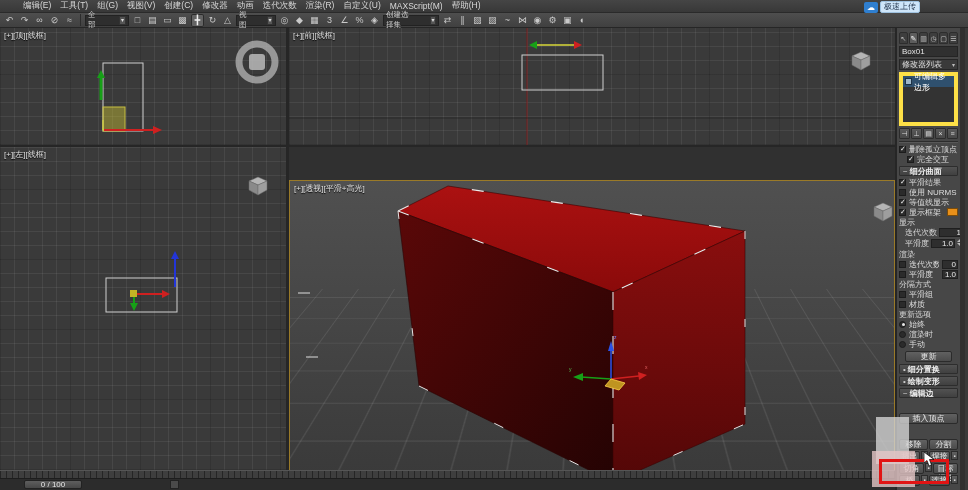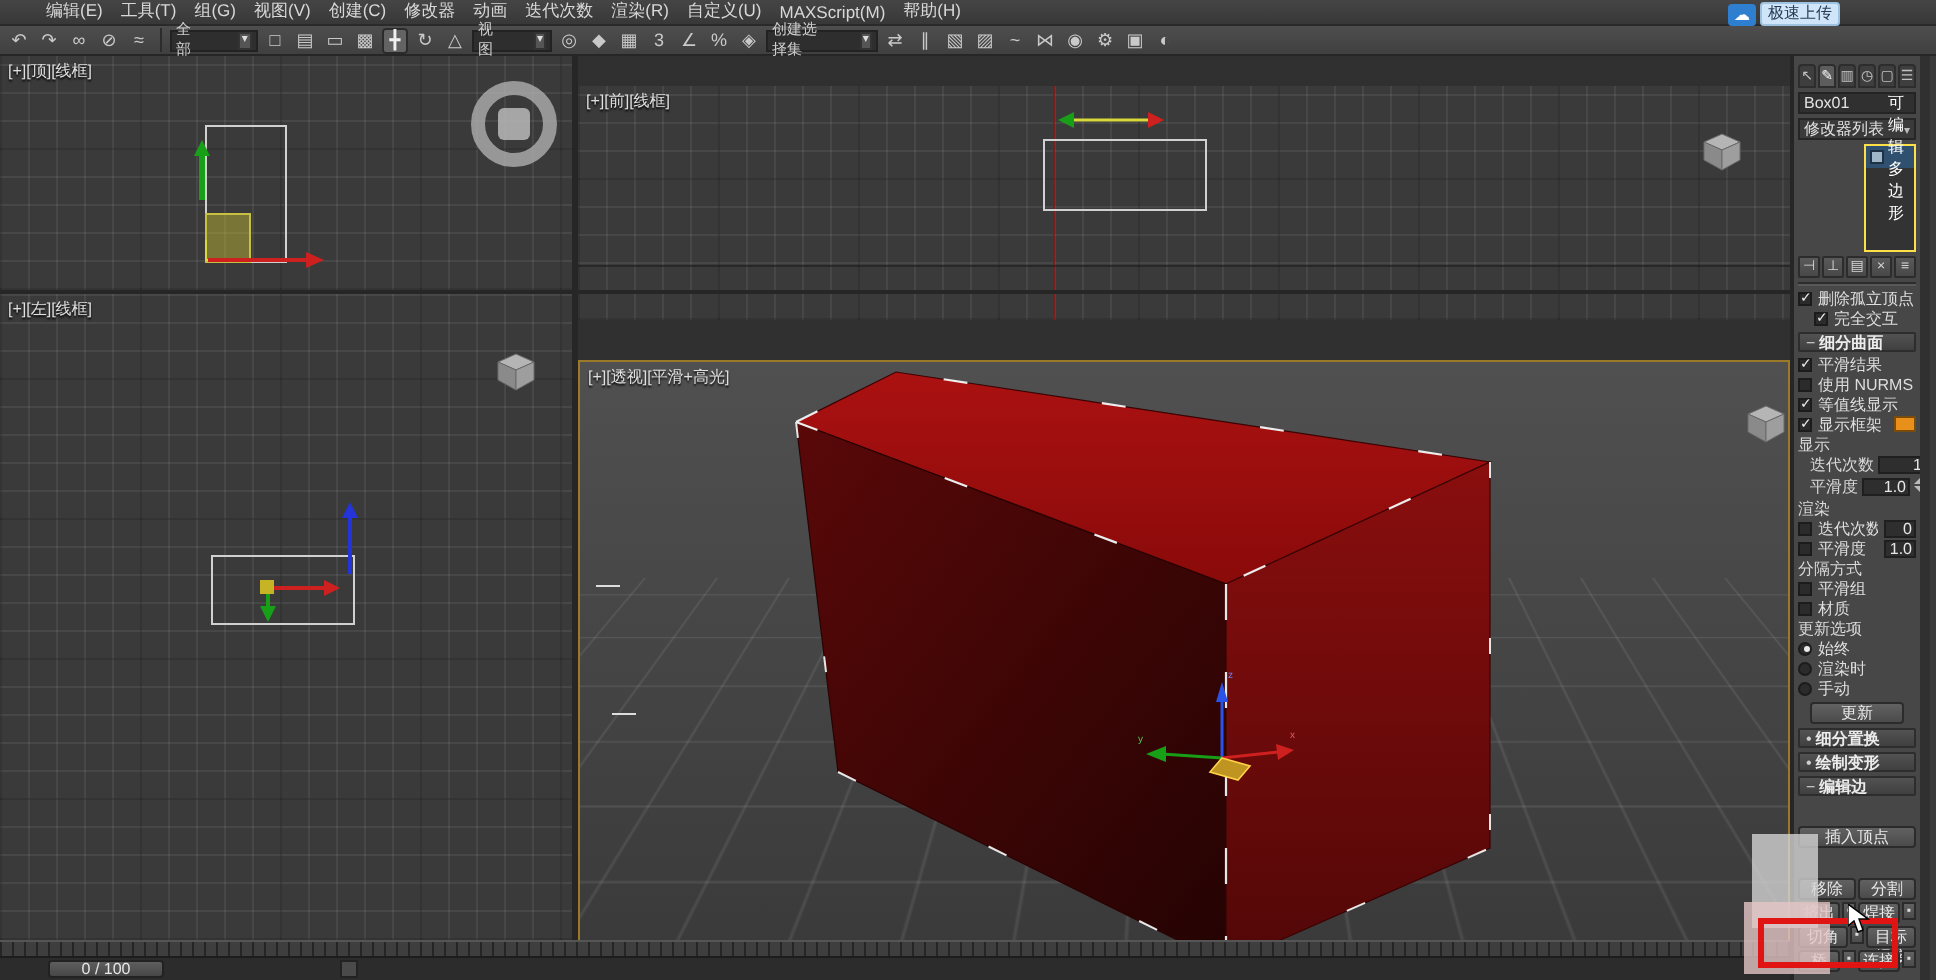--- a/index.html
+++ b/index.html
@@ -29,21 +29,21 @@
   .tb-sep{width:1px;height:12px;background:#2c2c2c;margin:0 2px;flex:0 0 auto;}
 
   
   .vp{position:absolute;background-color:#3a3a3a;overflow:hidden;
       background-image:
         repeating-linear-gradient(0deg, rgba(0,0,0,.28) 0 1px, transparent 1px 70px),
         repeating-linear-gradient(90deg, rgba(0,0,0,.28) 0 1px, transparent 1px 70px),
         repeating-linear-gradient(0deg, rgba(255,255,255,.065) 0 1px, transparent 1px 14px),
         repeating-linear-gradient(90deg, rgba(255,255,255,.065) 0 1px, transparent 1px 14px);}
   #vp-top{left:0;top:28px;width:286px;height:117px;}
-  #vp-front{left:289px;top:28px;width:606px;height:117px;margin-top:15px;}
+  #vp-front{left:289px;top:28px;width:606px;height:117px;}
   #vp-left{left:0;top:147px;width:286px;height:323px;}
   #vp-persp{left:289px;top:152px;width:606px;height:323px;background-image:none;
             background:linear-gradient(#505050,#383838);border:1px solid #9a7a28;margin-top:28px;}
   .vp-label{position:absolute;left:4px;top:2px;font-size:8px;color:#e0e0e0;z-index:5;text-shadow:0 1px 1px #000;}
   .vp svg{position:absolute;left:0;top:0;}
   #persp-grid{position:absolute;left:-220px;top:108px;width:1050px;height:700px;
       background-image:
         repeating-linear-gradient(0deg, rgba(255,255,255,.09) 0 1px, transparent 1px 36px),
         repeating-linear-gradient(90deg, rgba(255,255,255,.09) 0 1px, transparent 1px 36px);
       transform:perspective(520px) rotateX(58deg);transform-origin:50% 0;}
@@ -58,21 +58,21 @@
          padding:1px 2px 0 2px;overflow:hidden;}
   #panel-tabs{display:flex;gap:1px;height:15px;align-items:flex-end;margin-bottom:2px;}
   .ptab{width:10px;height:12px;background:#3e3e3e;border:1px solid #2d2d2d;border-radius:2px 2px 0 0;
         font-size:7px;line-height:11px;text-align:center;color:#c2c2c2;}
   .ptab.active{background:#5d5d5d;color:#fff;}
   #obj-name{height:11px;background:#303030;border:1px solid #242424;color:#e4e4e4;font-size:8px;
             line-height:10px;padding:0 2px;margin-bottom:2px;}
   .pnl-dd{height:11px;background:#3a3a3a;border:1px solid #262626;display:flex;align-items:center;
           justify-content:space-between;padding:0 2px;margin-bottom:2px;color:#e0e0e0;}
   .pnl-dd .dd-arrow{font-size:6px;color:#bbb;}
-  #stackbox{height:54px;background:#333;border:1px solid #fde047;margin-bottom:2px;margin-left:33px;}
+  #stackbox{height:54px;background:#333;border:4px solid #fde047;margin-bottom:2px;}
   .stackrow{height:11px;background:#2f506e;color:#fff;display:flex;align-items:center;gap:2px;padding:0 2px;}
   .stackrow .sicon{width:7px;height:7px;background:#9fb7c9;border:1px solid #1d3245;flex:0 0 auto;}
   #stacktools{display:flex;gap:1px;height:11px;margin-bottom:2px;}
   .stool{flex:1;background:linear-gradient(#5a5a5a,#484848);border:1px solid #2c2c2c;font-size:7px;
          line-height:9px;text-align:center;color:#d8d8d8;border-radius:1px;}
   .sep{height:1px;background:#2c2c2c;margin:2px 0;box-shadow:0 1px 0 #585858;}
   .crow{display:flex;align-items:center;gap:3px;height:10px;}
   .crow.indent{padding-left:8px;}
   .cb{width:7px;height:7px;background:#2b2b2b;border:1px solid #1c1c1c;position:relative;flex:0 0 auto;}
   .cb.checked:after{content:"✓";position:absolute;left:0;top:-2px;font-size:7px;color:#eee;}

